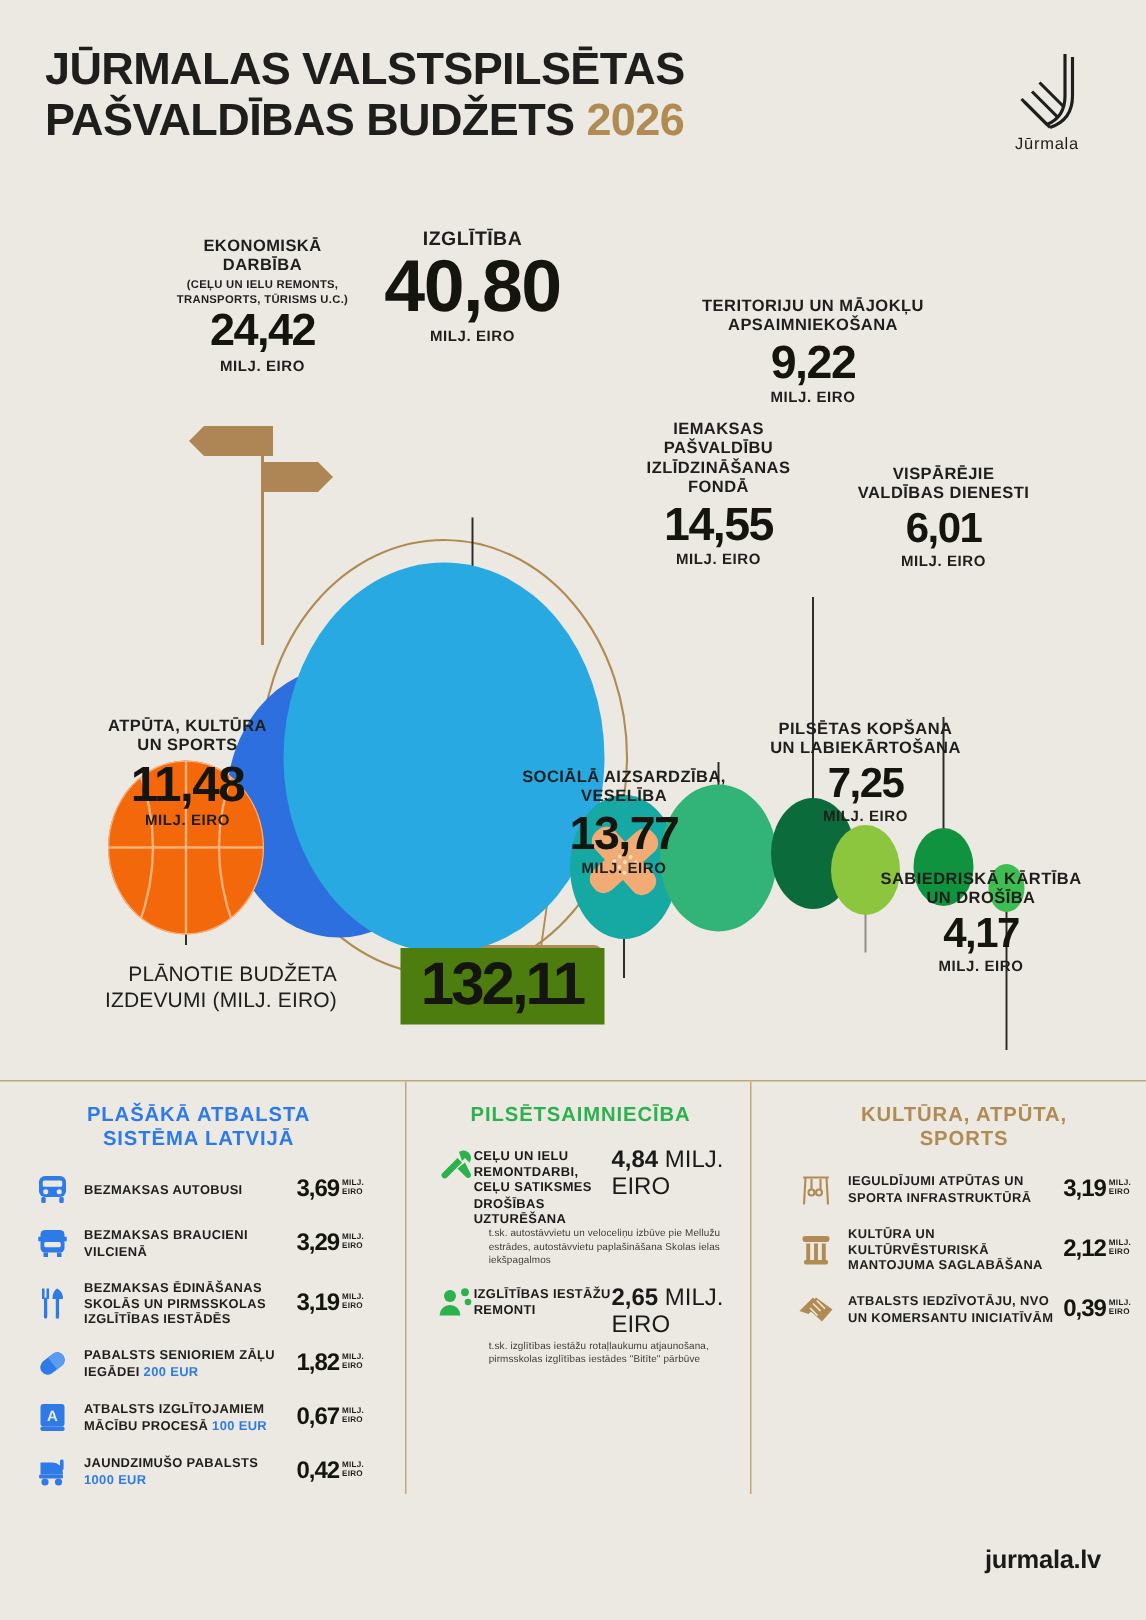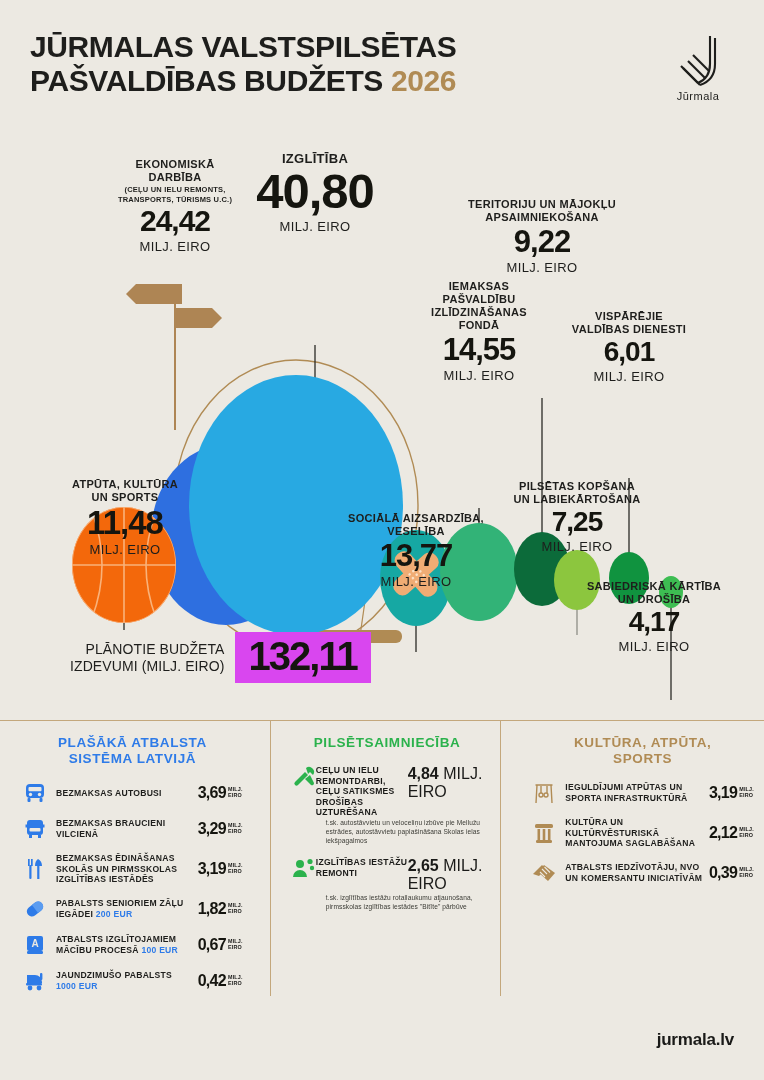--- a/index.html
+++ b/index.html
@@ -36,33 +36,33 @@
   }
   .lbl .sub{
     font-size:7.5px;font-weight:bold;line-height:9.5px;letter-spacing:0.2px;
     text-transform:uppercase;color:#1E1E1C;margin-top:1px;
   }
   .lbl .val{
     font-weight:bold;letter-spacing:-1px;color:#15150F;
     line-height:1;margin-top:2px;
   }
   .lbl .unit{
-    font-size:13px;font-weight:normal;letter-spacing:0.4px;
+    font-size:10px;font-weight:bold;letter-spacing:0.4px;
     text-transform:uppercase;color:#1E1E1C;margin-top:3px;
   }
 
   
   .total{position:absolute;left:70px;top:632px;display:flex;align-items:center;}
   .total-label{
     font-size:14px;font-weight:normal;line-height:17px;letter-spacing:0.1px;
     text-transform:uppercase;text-align:right;color:#1E1E1C;
     margin-right:10px;white-space:pre-line;
   }
   .total-box{
-    background:#d946ef;padding:3px 14px 6px 14px;
+    background:#4d7c0f;padding:3px 14px 6px 14px;margin-left:32px;
   }
   .total-num{
     font-size:40px;font-weight:bold;letter-spacing:-2px;color:#15150F;line-height:1.05;
   }
 
   
   .divider-h{position:absolute;left:0;top:720px;width:764px;height:1px;background:#C3A77C;}
   .divider-v{position:absolute;top:721px;width:1px;height:275px;background:#C3A77C;}
   .panels{position:absolute;left:0;top:721px;width:764px;height:280px;display:flex;gap:19px;}
   .panel{box-sizing:border-box;}

